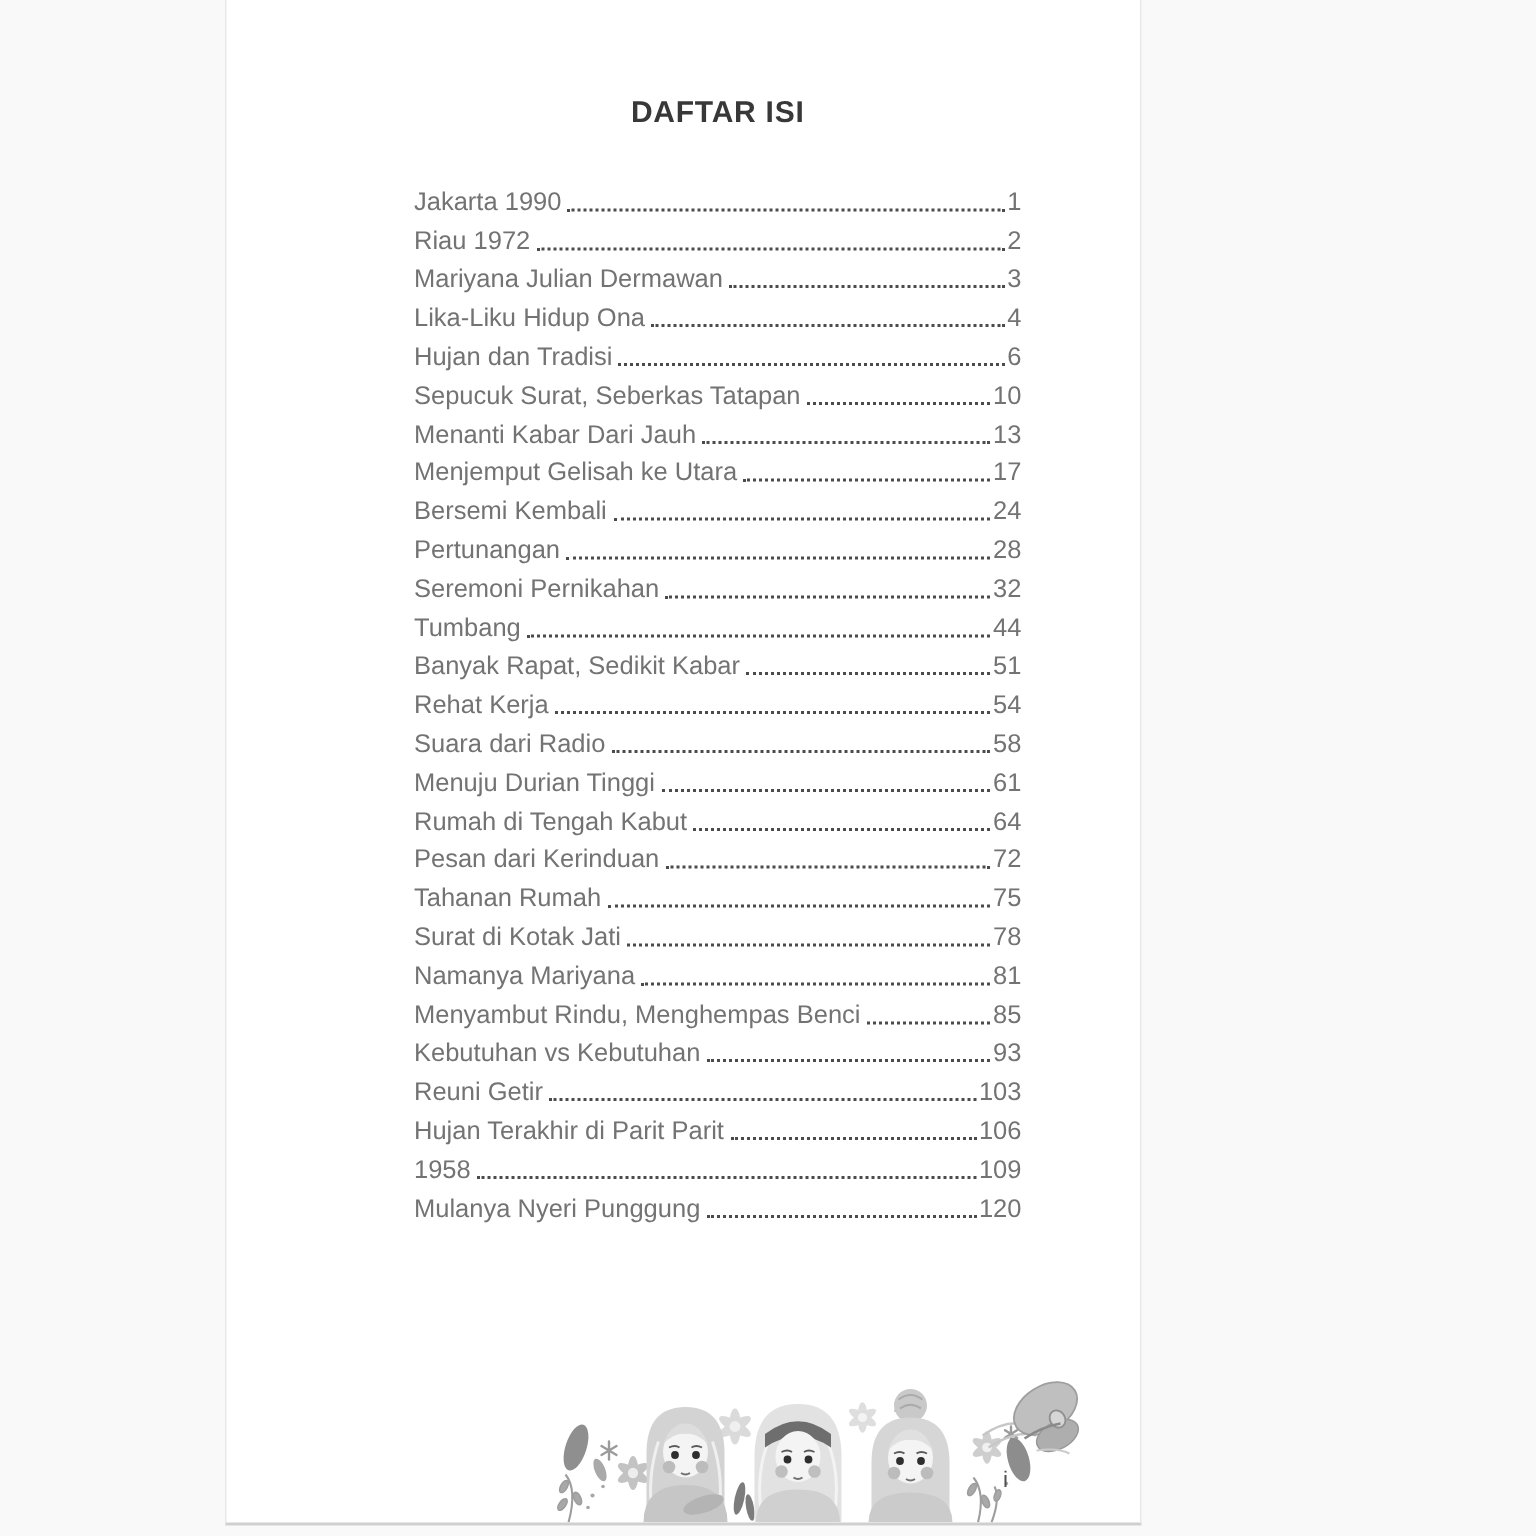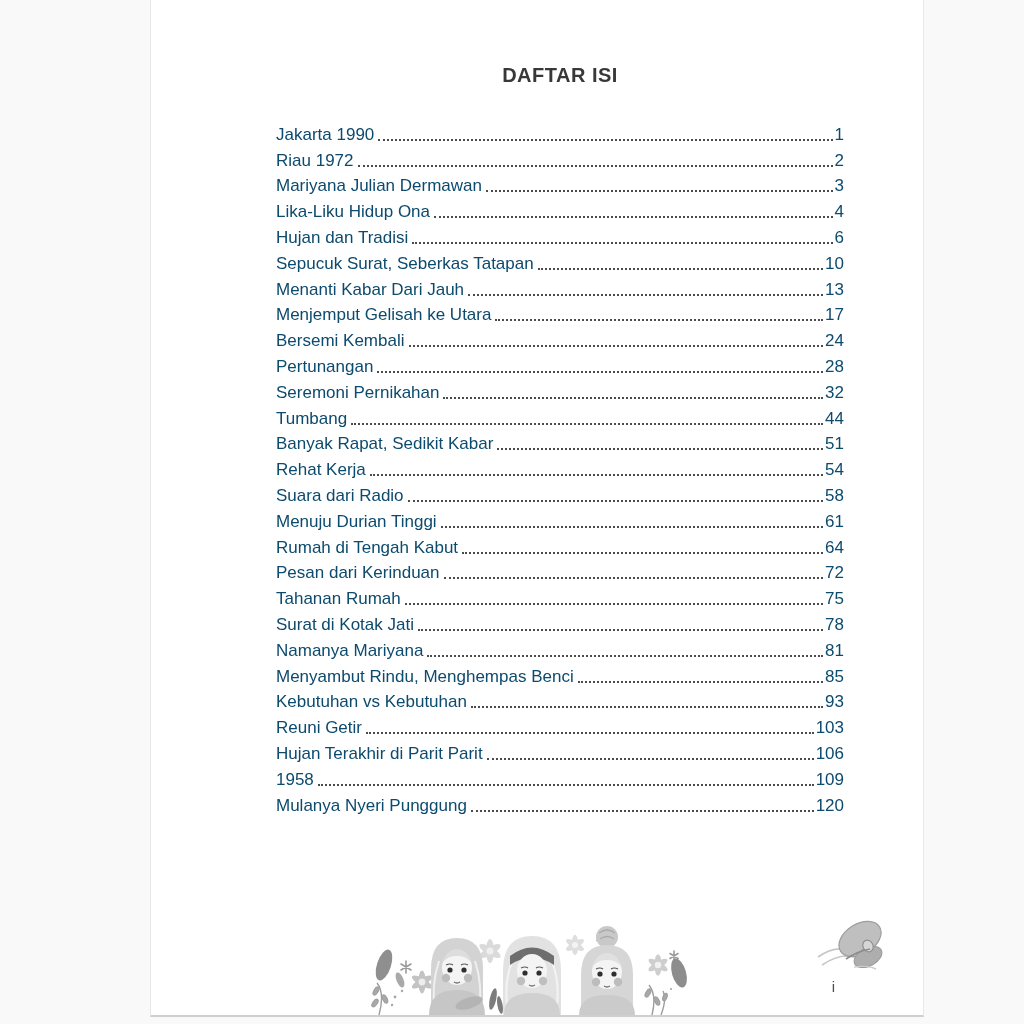--- a/index.html
+++ b/index.html
@@ -6,21 +6,21 @@
   html, body {
     width: 1024px; height: 1024px;
     background: #f9f9f9;
     font-family: "Liberation Sans", sans-serif;
     overflow: hidden;
     position: relative;
   }
   .page {
     position: absolute;
     left: 150px; top: 0;
-    width: 774px; height: 1017px;
+    width: 611px; height: 1017px;
     background: #ffffff;
     border-left: 1px solid #e7e7e7;
     border-right: 1px solid #e7e7e7;
     border-bottom: 2px solid #cfcfcf;
   }
   .toc {
     position: absolute;
     left: 125px; right: 79px; top: 0;
   }
   .toc-title {
@@ -33,21 +33,21 @@
     line-height: 26px;
   }
   .toc-list {
     margin-top: 31px;
   }
   .toc-row {
     display: flex;
     align-items: flex-end;
     height: 25.8px;
     font-size: 17px;
-    color: #0c4a6e;
+    color: #737373;
     line-height: 21px;
     justify-content: space-between;
   }
   .toc-entry-title {
     white-space: nowrap;
     flex: 0 0 auto;
   }
   .toc-leader {
     flex: 1 1 auto;
     border-bottom: 2px dotted #4b4b4b;

